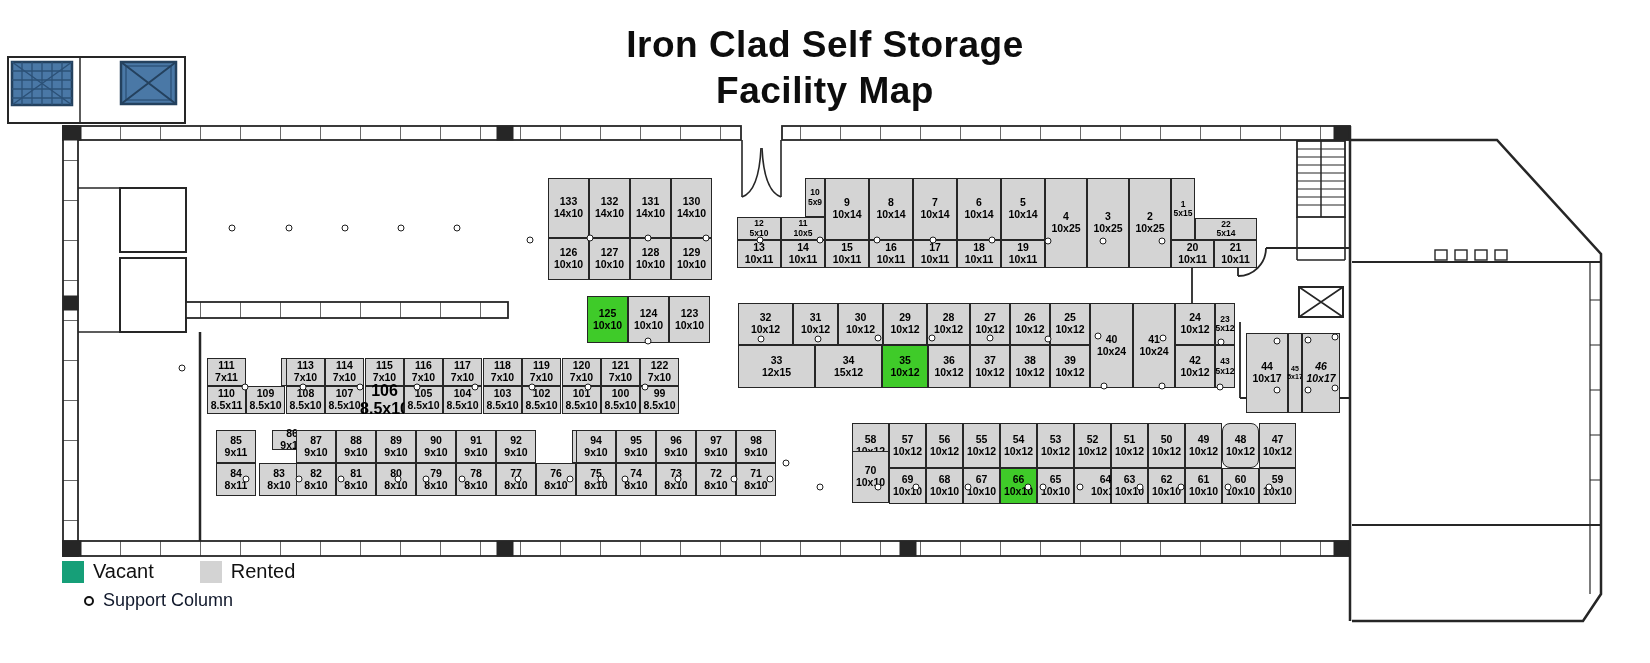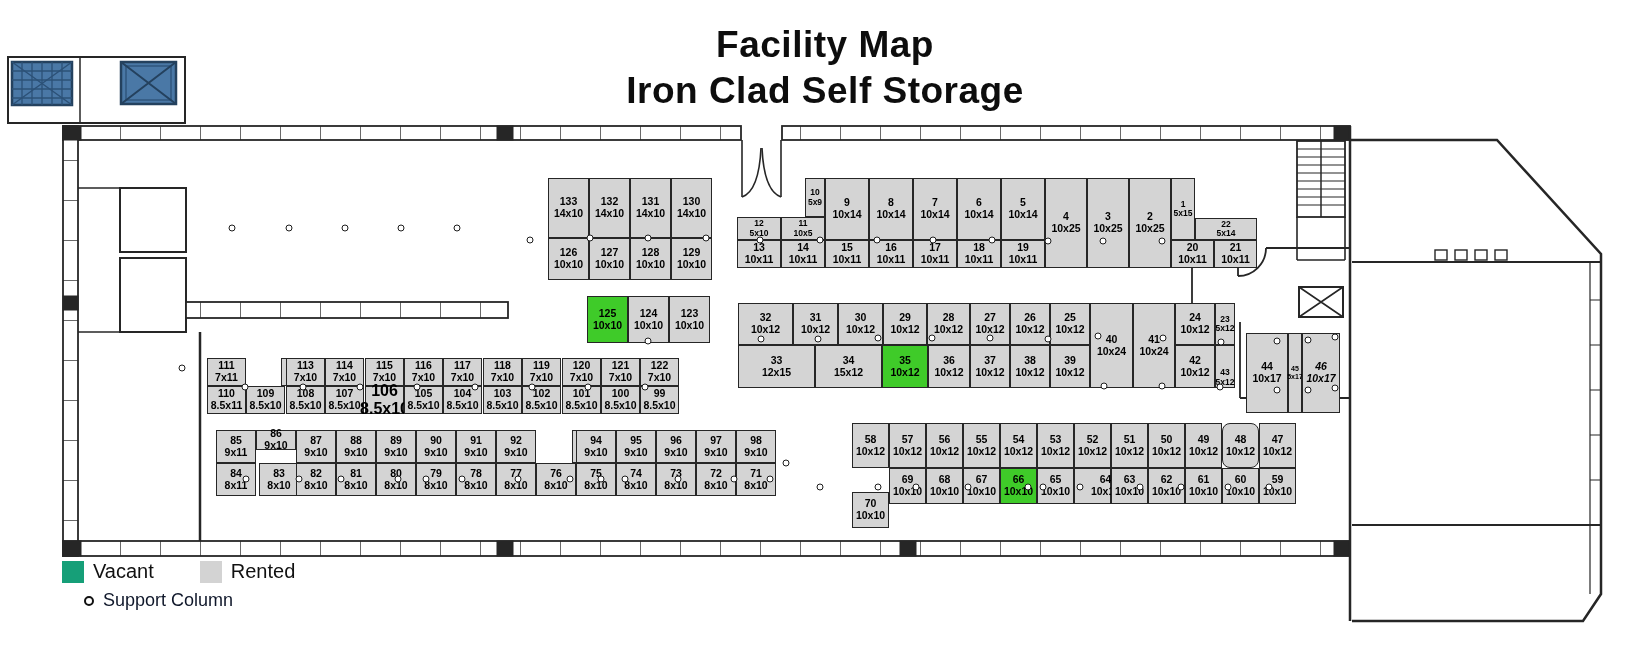--- a/index.html
+++ b/index.html
@@ -117,22 +117,22 @@
       <line x1="1590" y1="262" x2="1590" y2="594" stroke-width="1.2"></line>
       <path d="M1590,300 H1601 M1590,345 H1601 M1590,390 H1601 M1590,435 H1601 M1590,480 H1601" stroke-width="1.2"></path>
       <rect x="1435" y="250" width="12" height="10" fill="#fff" stroke-width="1.4"></rect>
       <rect x="1455" y="250" width="12" height="10" fill="#fff" stroke-width="1.4"></rect>
       <rect x="1475" y="250" width="12" height="10" fill="#fff" stroke-width="1.4"></rect>
       <rect x="1495" y="250" width="12" height="10" fill="#fff" stroke-width="1.4"></rect>
     </g>
   </svg>
 
   <div class="title">
+    <div>Iron Clad Self Storage</div>
     <div>Facility Map</div>
-    <div>Iron Clad Self Storage</div>
   </div>
 
   <div id="units">
       <div class="unit" style="left: 548px; top: 178px; width: 41px; height: 60px; font-size: 10.5px;">
         <div class="uid">133</div>
         <div class="usize">14x10</div>
       </div>
       <div class="unit" style="left: 589px; top: 178px; width: 41px; height: 60px; font-size: 10.5px;">
         <div class="uid">132</div>
         <div class="usize">14x10</div>
@@ -334,21 +334,21 @@
         <div class="usize">10x12</div>
       </div>
       <div class="unit" style="left: 1050px; top: 345px; width: 40px; height: 43px; font-size: 10.5px;">
         <div class="uid">39</div>
         <div class="usize">10x12</div>
       </div>
       <div class="unit" style="left: 1175px; top: 345px; width: 40px; height: 43px; font-size: 10.5px;">
         <div class="uid">42</div>
         <div class="usize">10x12</div>
       </div>
-      <div class="unit" style="left: 1215px; top: 345px; width: 20px; height: 43px; font-size: 8.5px; justify-content: flex-end;">
+      <div class="unit" style="left: 1215px; top: 345px; width: 20px; height: 43px; font-size: 8.5px;">
         <div class="uid">43</div>
         <div class="usize">5x12</div>
       </div>
       <div class="unit" style="left: 1246px; top: 333px; width: 42px; height: 80px; font-size: 10.5px;">
         <div class="uid">44</div>
         <div class="usize">10x17</div>
       </div>
       <div class="unit" style="left: 1288px; top: 333px; width: 14px; height: 80px; font-size: 7px;">
         <div class="uid">45</div>
         <div class="usize">5x17</div>
@@ -450,21 +450,21 @@
         <div class="usize">8.5x10</div>
       </div>
       <div class="unit" style="left: 640px; top: 386px; width: 39px; height: 28px; font-size: 10.5px;">
         <div class="uid">99</div>
         <div class="usize">8.5x10</div>
       </div>
       <div class="unit" style="left: 216px; top: 430px; width: 40px; height: 33px; font-size: 10.5px;">
         <div class="uid">85</div>
         <div class="usize">9x11</div>
       </div>
-      <div class="unit" style="left: 256px; top: 430px; width: 40px; height: 20px; font-size: 10.5px;">
+      <div class="unit" style="left: 272px; top: 430px; width: 40px; height: 20px; font-size: 10.5px;">
         <div class="uid">86</div>
         <div class="usize">9x10</div>
       </div>
       <div class="unit" style="left: 296px; top: 430px; width: 40px; height: 33px; font-size: 10.5px;">
         <div class="uid">87</div>
         <div class="usize">9x10</div>
       </div>
       <div class="unit" style="left: 336px; top: 430px; width: 40px; height: 33px; font-size: 10.5px;">
         <div class="uid">88</div>
         <div class="usize">9x10</div>
@@ -606,21 +606,21 @@
         <div class="usize">10x12</div>
       </div>
       <div class="unit" style="left: 1222px; top: 423px; width: 37px; height: 45px; font-size: 10.5px; border-radius: 8px;">
         <div class="uid">48</div>
         <div class="usize">10x12</div>
       </div>
       <div class="unit" style="left: 1259px; top: 423px; width: 37px; height: 45px; font-size: 10.5px;">
         <div class="uid">47</div>
         <div class="usize">10x12</div>
       </div>
-      <div class="unit" style="left: 852px; top: 492px; width: 37px; height: 36px; font-size: 10.5px;">
+      <div class="unit" style="left: 852px; top: 451px; width: 37px; height: 52px; font-size: 10.5px;">
         <div class="uid">70</div>
         <div class="usize">10x10</div>
       </div>
       <div class="unit" style="left: 889px; top: 468px; width: 37px; height: 36px; font-size: 10.5px;">
         <div class="uid">69</div>
         <div class="usize">10x10</div>
       </div>
       <div class="unit" style="left: 926px; top: 468px; width: 37px; height: 36px; font-size: 10.5px;">
         <div class="uid">68</div>
         <div class="usize">10x10</div>

